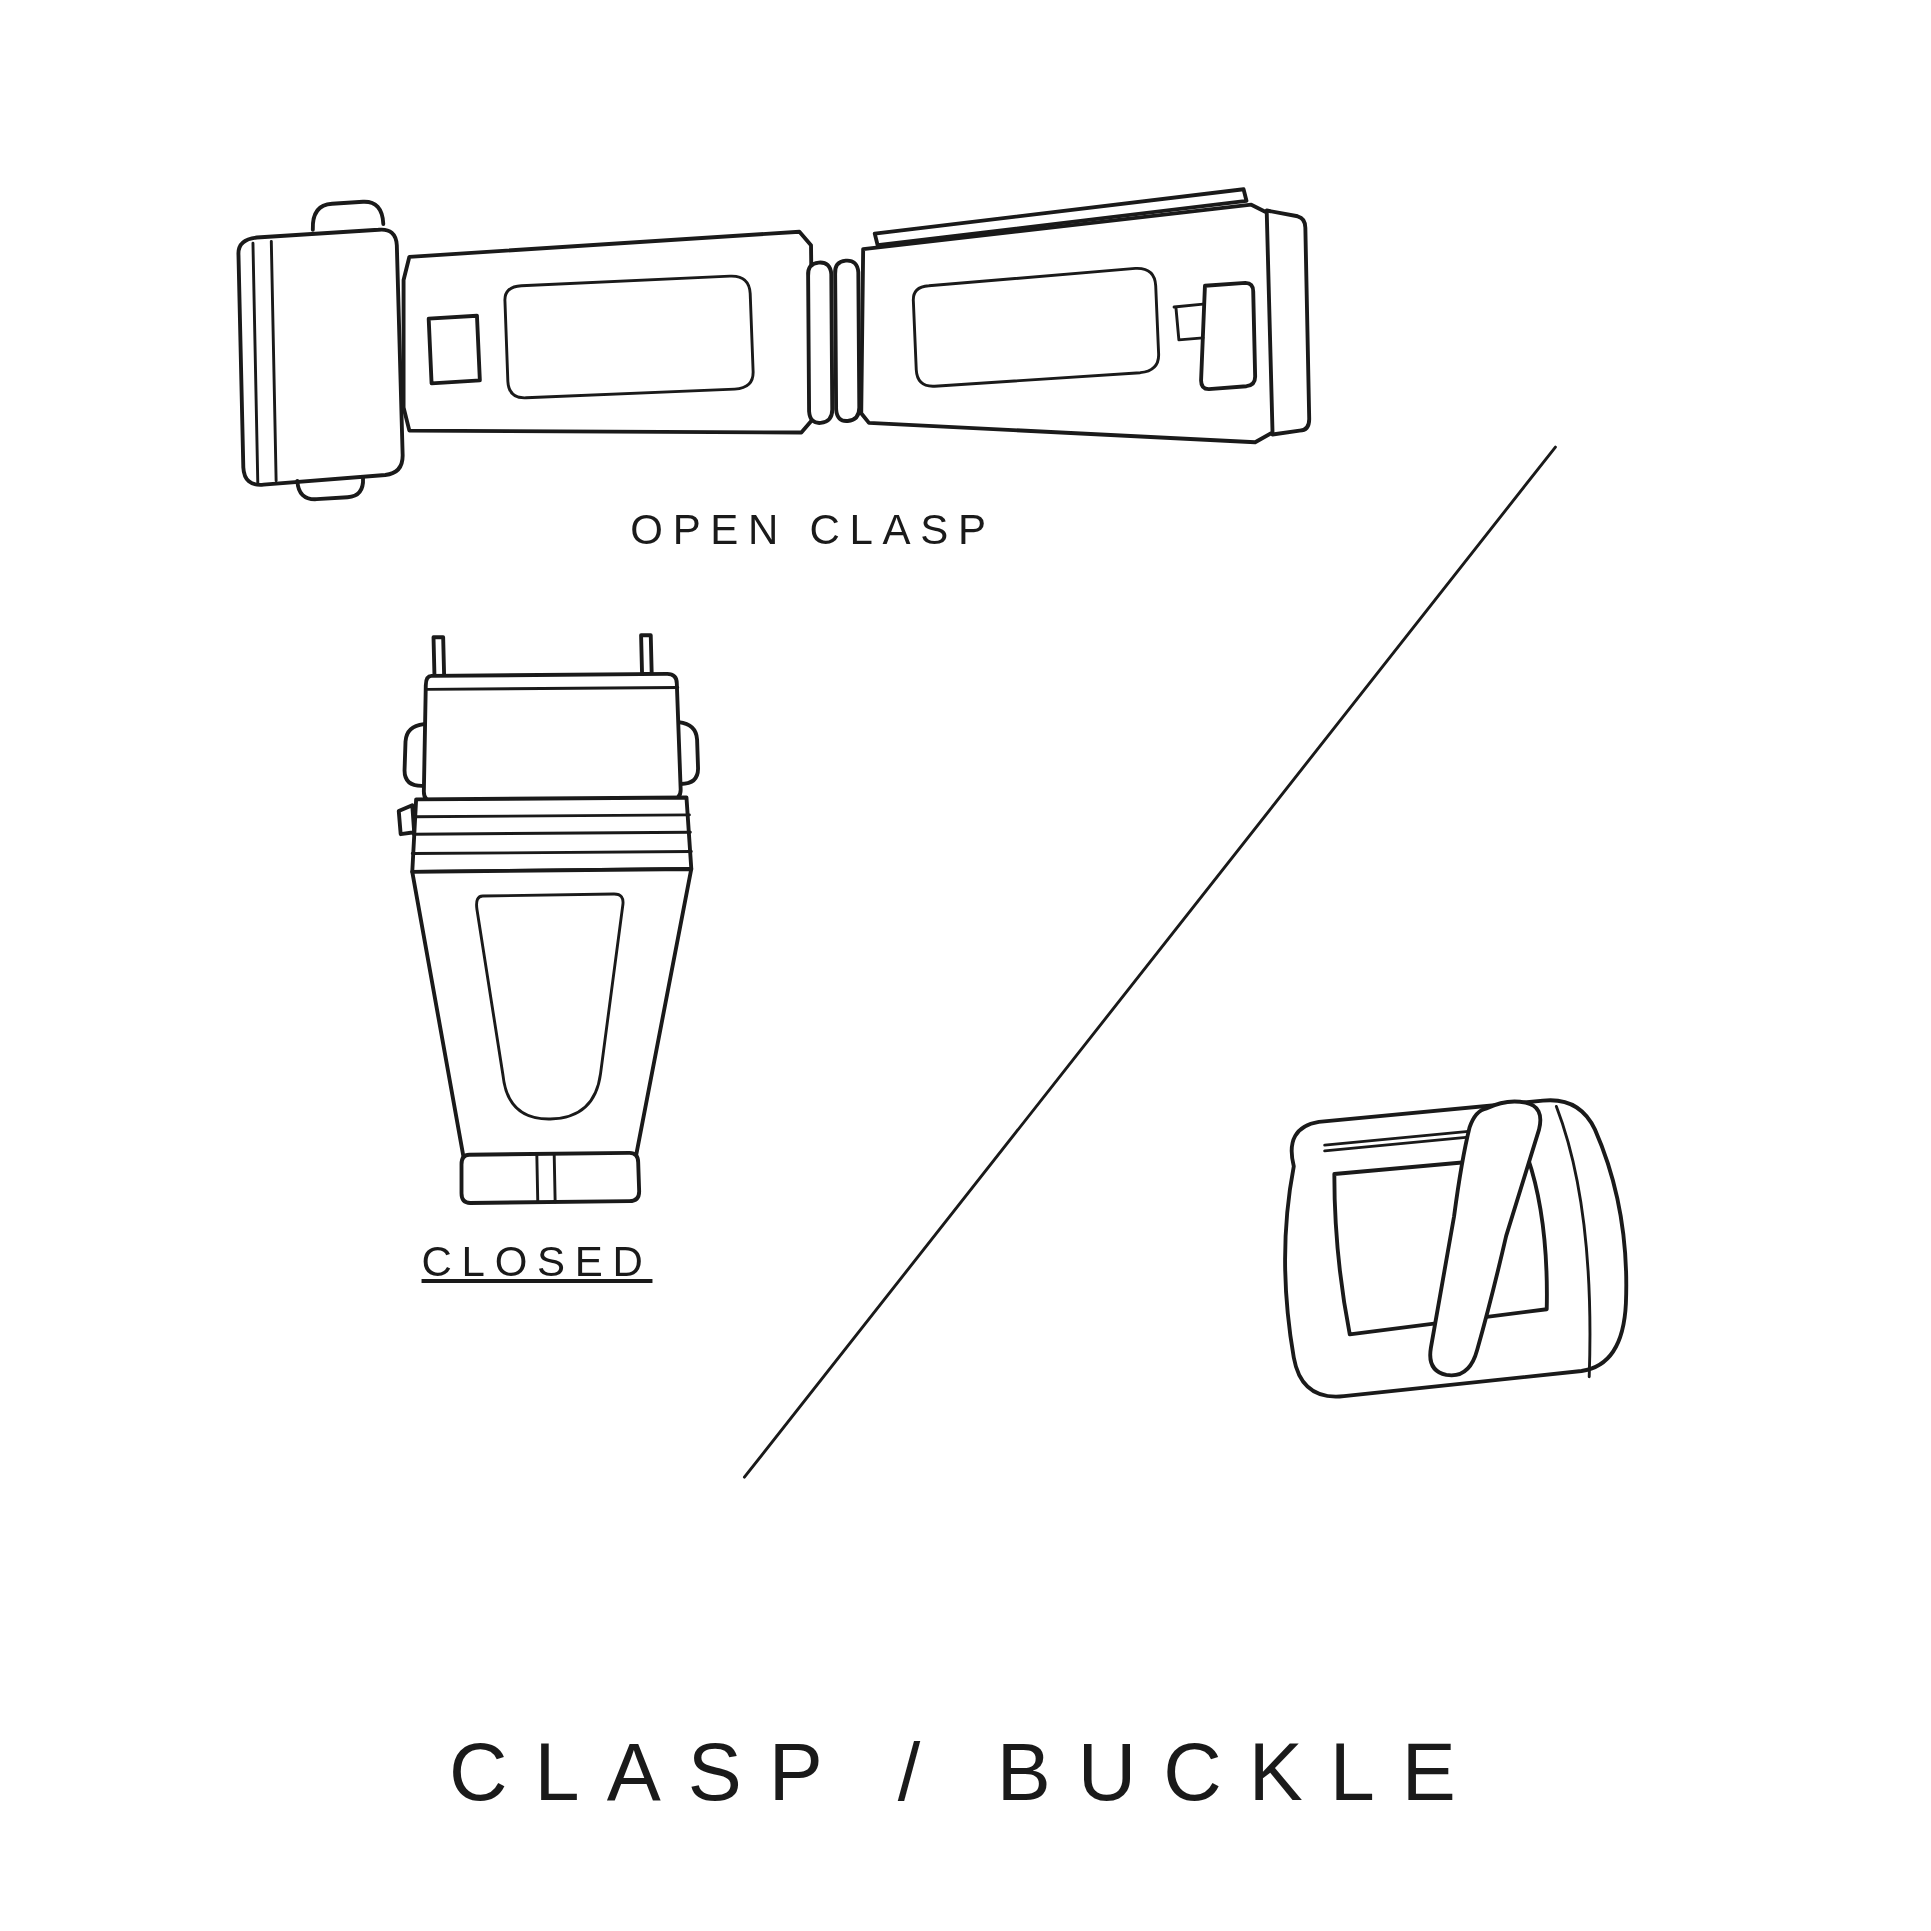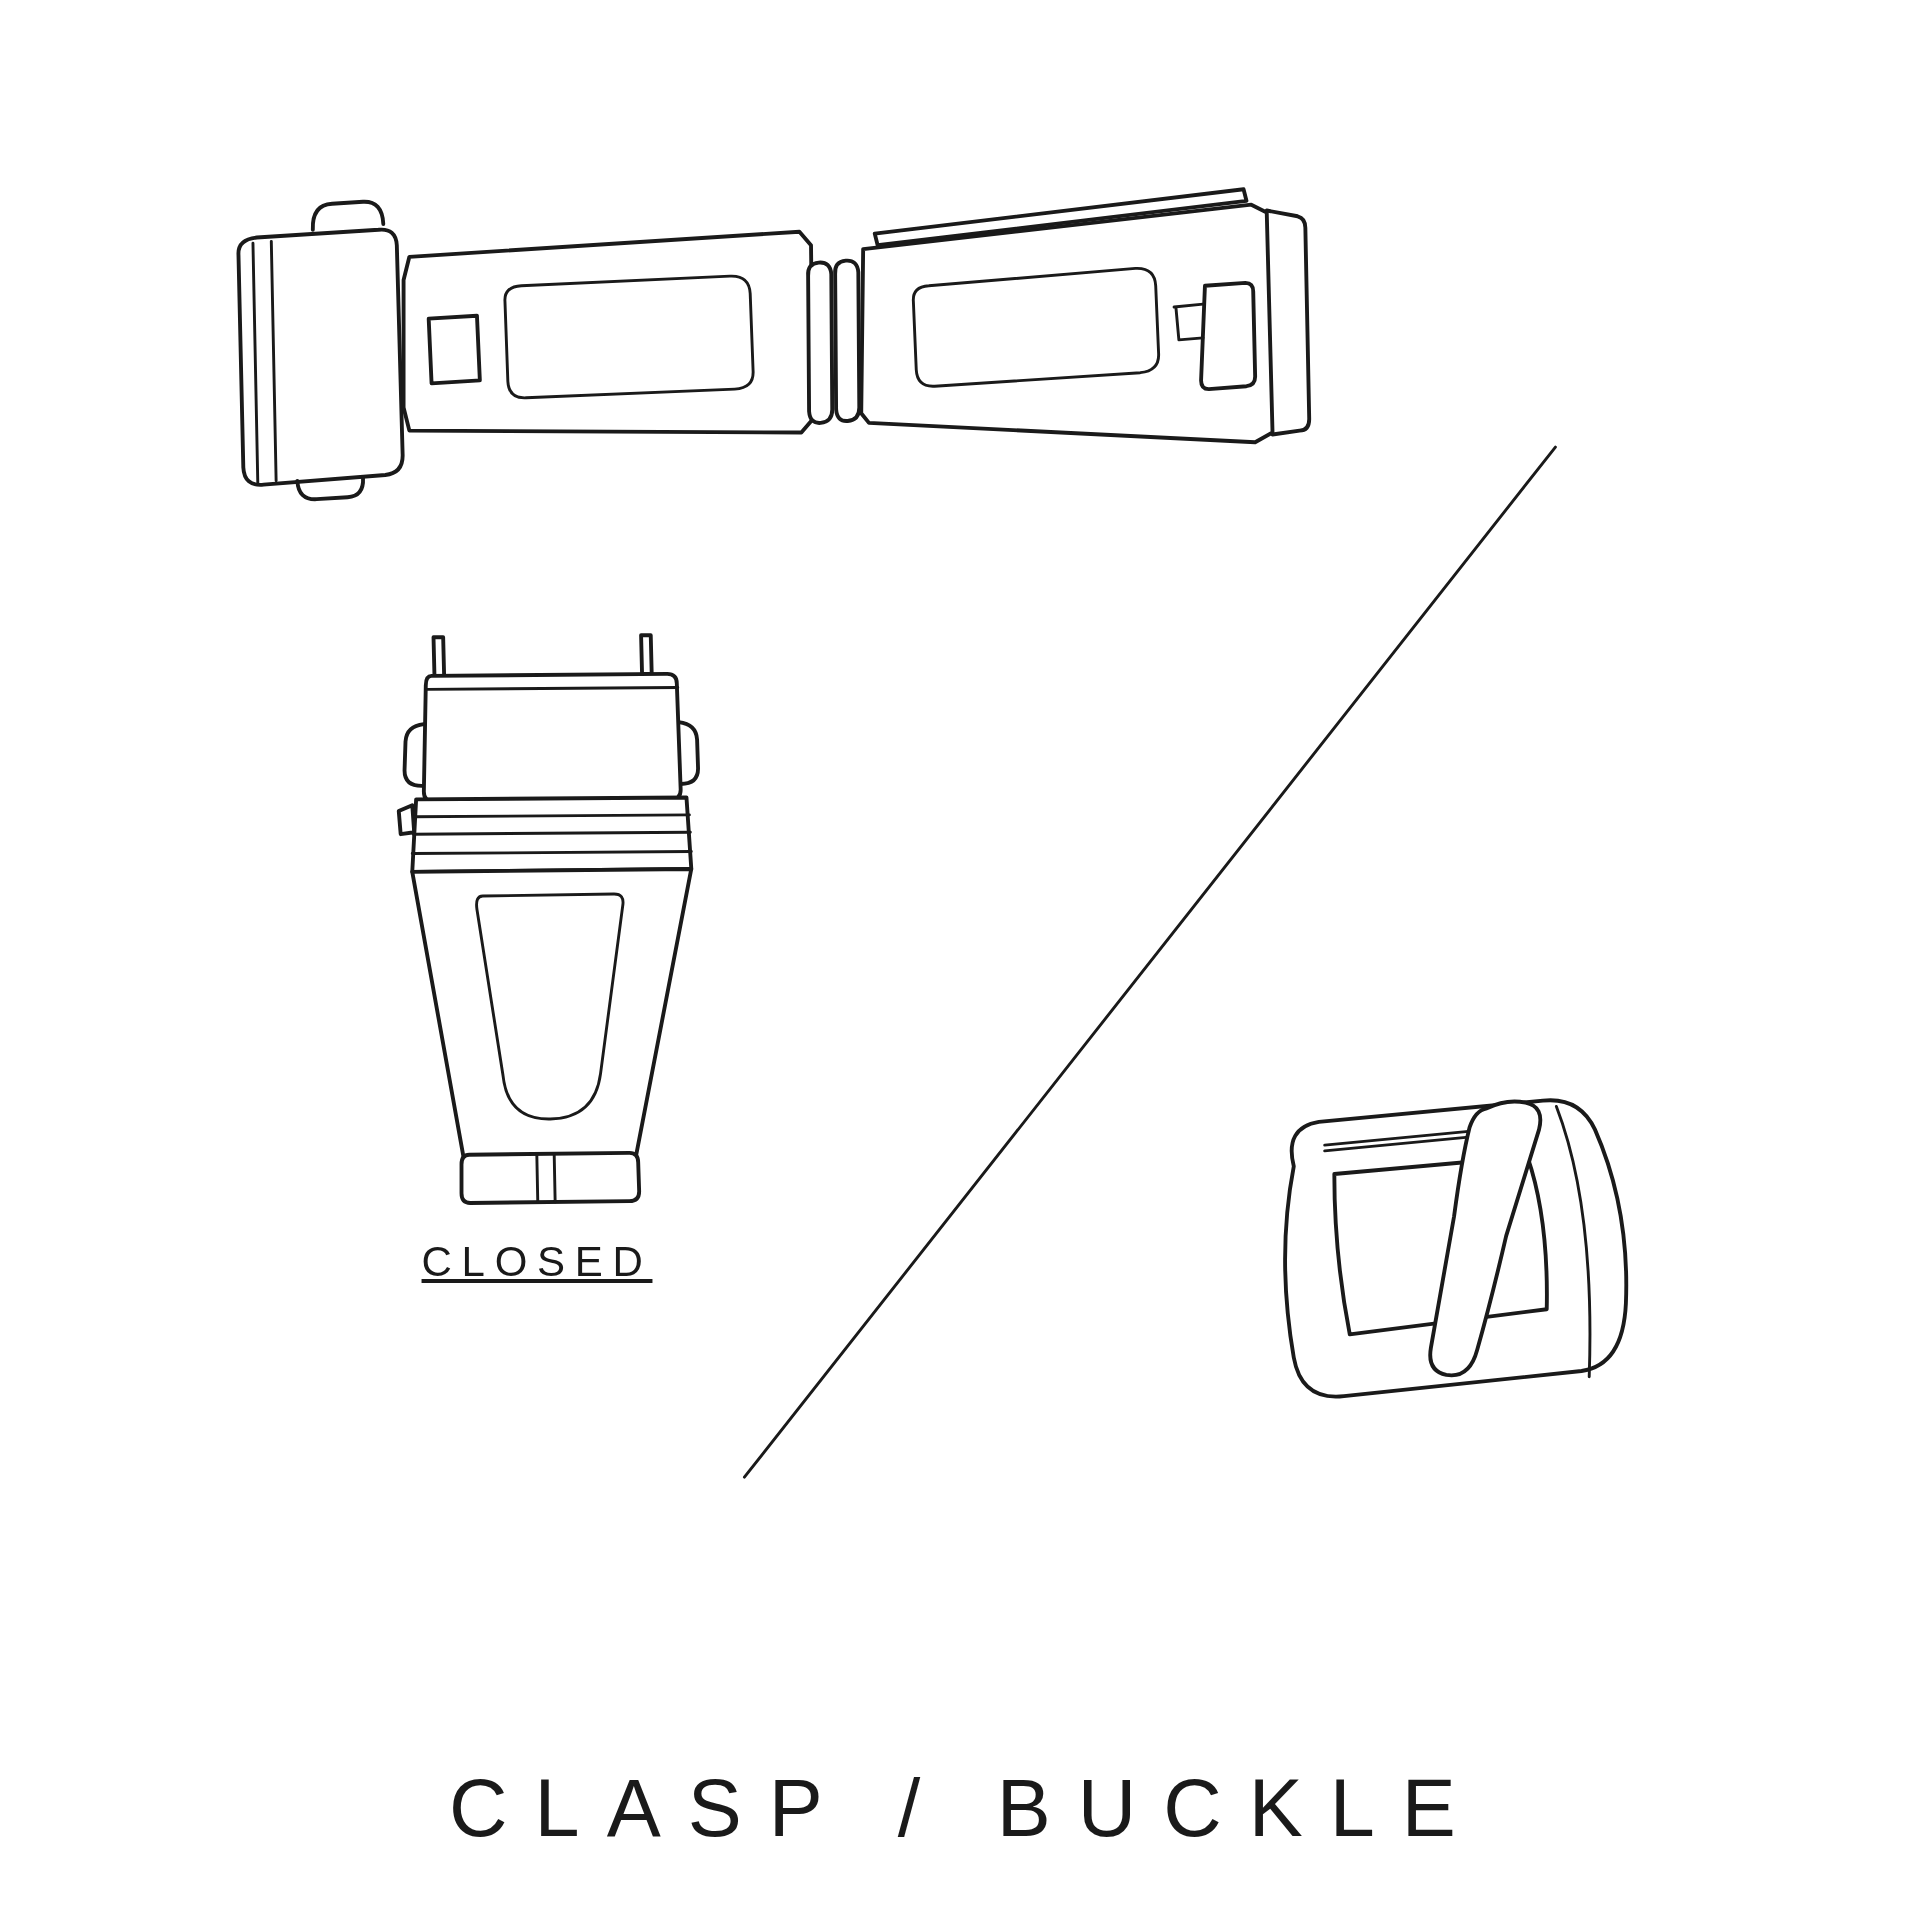--- a/index.html
+++ b/index.html
@@ -36,21 +36,20 @@
   .big-title {
     position: absolute;
     left: 966px;
     top: 1726px;
     transform: translateX(-50%);
     color: #1a1a1a;
     font-size: 81px;
     font-weight: 300;
     letter-spacing: 27px;
     white-space: nowrap;
-    margin-top: 36px;
   }
   svg .ln {
     fill: none;
     stroke: #1a1a1a;
     stroke-width: 4;
     stroke-linejoin: round;
     stroke-linecap: round;
   }
   svg .ln-thin {
     fill: none;
@@ -131,19 +130,20 @@
 
       <path class="solid" d="M 1382,1216 L 1582,1198 Q 1604,1262 1602,1356 L 1398,1382 Q 1382,1300 1382,1216 Z"></path>
 
       <path class="ln-thin" d="M 1372,1186 L 1540,1170 M 1372,1192 L 1540,1176"></path>
       <circle class="solid" cx="1556" cy="1170" r="16" stroke-width="3"></circle>
 
       <path class="solid" d="M 1540,1148 Q 1560,1138 1580,1142 Q 1600,1146 1594,1170 L 1560,1280 Q 1545,1345 1530,1398 Q 1522,1428 1498,1424 Q 1478,1420 1482,1396 L 1506,1260 Q 1514,1200 1522,1168 Q 1528,1150 1540,1148 Z"></path>
     </g>
   </svg>
 
+  <div class="caption open-clasp">OPEN CLASP</div>
 
   <div class="caption closed">CLOSED</div>
 
   <div class="big-title">CLASP / BUCKLE</div>
 
 </div>
 
 
 </body></html>

